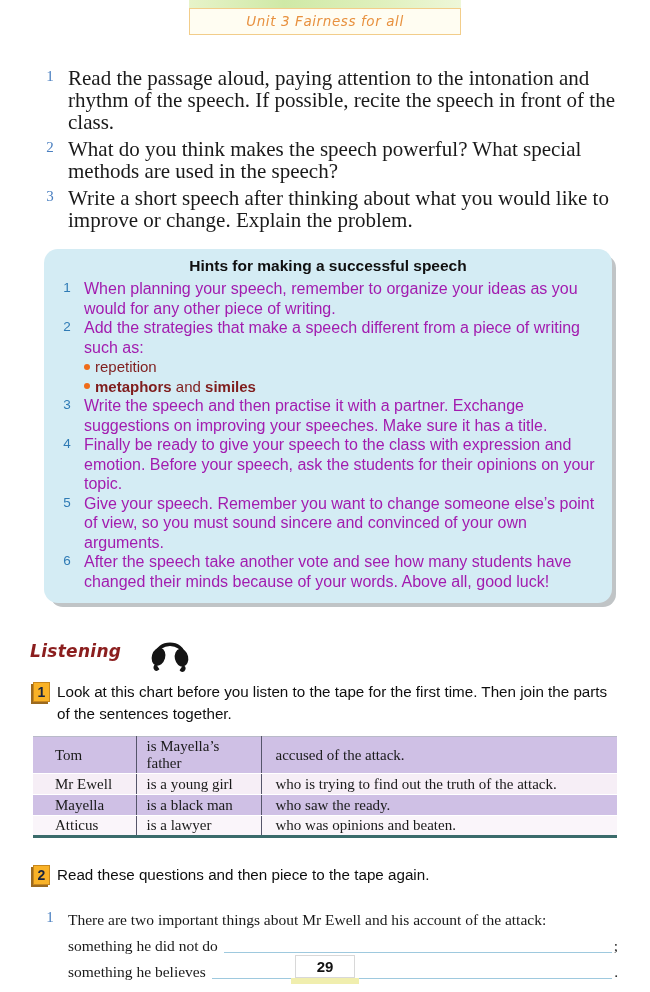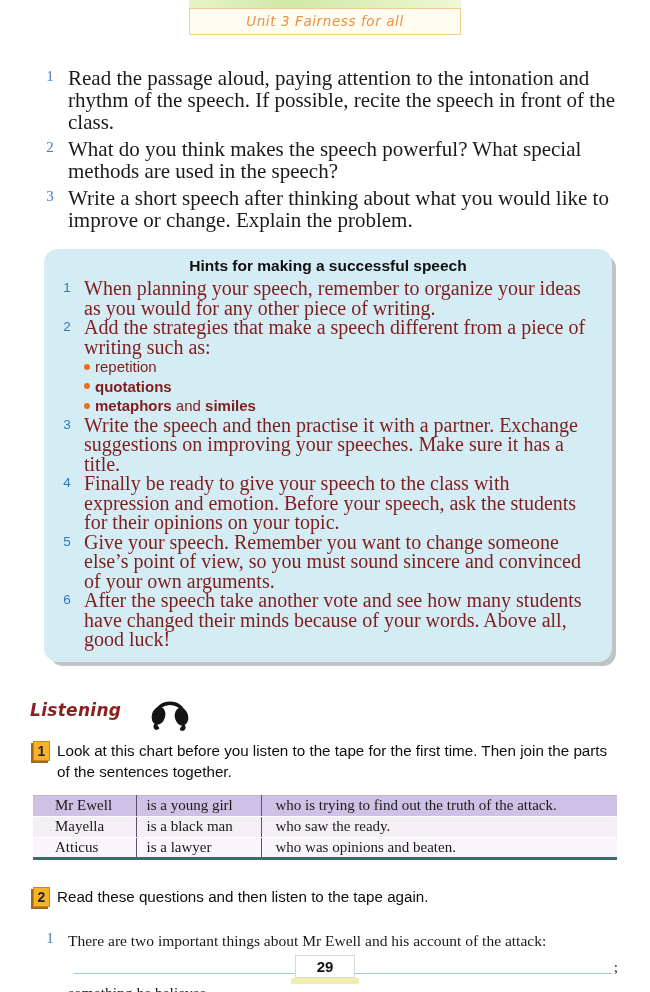--- a/index.html
+++ b/index.html
@@ -24,21 +24,21 @@
 
   
   .hints-box {
     width:568px; margin:18px 0 0 44px; background:#d4ecf4; border-radius:14px;
     box-shadow:5px 5px 0 -1px #c0c4c6; padding:8px 14px 12px 14px;
     font-family:"Liberation Sans", sans-serif;
   }
   .hints-title { text-align:center; font-weight:bold; font-size:15.5px; margin-bottom:4px; color:#101010; }
   .h-item { display:flex; }
   .h-num { width:18px; min-width:18px; text-align:center; color:#2f7bb5; font-size:13.5px; padding-top:1px; }
-  .h-text { flex:1; font-size:20px; line-height:19.5px; padding-left:8px; color:#7f1d1d;font-family:Liberation Serif, serif; }
+  .h-text { flex:1; font-size:16px; line-height:19.5px; padding-left:8px; color:#a21caf; }
   .h-bullets { margin-left:26px; }
   .bullet-row { font-size:15px; line-height:19.5px; display:flex; align-items:center; color:#7f1d1d; }
   .bullet-dot { width:6px; height:6px; min-width:6px; border-radius:50%; background:#ef6c1a; margin-right:5px; }
   .bold { font-weight:bold; }
 
   
   .listening-row { margin:24px 0 0 30px; display:flex; align-items:center; height:48px; }
   .listening-heading { font-family:"DejaVu Sans", sans-serif; font-style:italic; font-weight:bold; color:#8b1e1e; font-size:17px; letter-spacing:0.3px; }
   .headphones { margin-left:26px; margin-top:4px; }
 
@@ -115,24 +115,20 @@
     </div>
 
     <div class="h-item">
       <span class="h-num">2</span>
       <span class="h-text">Add the strategies that make a speech different from a piece of writing such as:</span>
     </div>
     <div class="h-bullets">
       <div class="bullet-row">
         <span class="bullet-dot"></span>
         <span>repetition</span>
-      </div>
-      <div class="bullet-row">
-        <span class="bullet-dot"></span>
-        <span class="bold">quotations</span>
       </div>
       <div class="bullet-row">
         <span class="bullet-dot"></span>
         <span class="bold">metaphors</span>&nbsp;<span>and</span>&nbsp;<span class="bold">similes</span>
       </div>
     </div>
 
     <div class="h-item">
       <span class="h-num">3</span>
       <span class="h-text">Write the speech and then practise it with a partner. Exchange suggestions on improving your speeches. Make sure it has a title.</span>
@@ -165,49 +161,55 @@
   </div>
 
   <div class="task-row">
     <span class="badge">1</span>
     <span class="task-text">Look at this chart before you listen to the tape for the first time. Then join the parts of the sentences together.</span>
   </div>
 
   <table class="join-table">
     <tbody>
       <tr>
+        <td>Tom</td>
+        <td>is Mayella’s father</td>
+        <td>accused of the attack.</td>
+      </tr>
+      <tr>
         <td>Mr Ewell</td>
         <td>is a young girl</td>
         <td>who is trying to find out the truth of the attack.</td>
       </tr>
       <tr>
         <td>Mayella</td>
         <td>is a black man</td>
         <td>who saw the ready.</td>
       </tr>
       <tr>
         <td>Atticus</td>
         <td>is a lawyer</td>
         <td>who was opinions and beaten.</td>
       </tr>
     </tbody>
   </table>
 
   <div class="task-row" style="margin-top:26px;">
     <span class="badge">2</span>
-    <span class="task-text">Read these questions and then listen to the tape again.</span>
+    <span class="task-text">Read these questions and then piece to the tape again.</span>
   </div>
 
   <div class="q-list">
 
     <div class="q-item">
       <span class="q-num">1</span>
       <div class="q-body">
         <div>There are two important things about Mr Ewell and his account of the attack:</div>
         <div class="fill-row">
+          <span class="fill-label">something he did not do</span>
           <span class="fill-line"></span>
           <span>;</span>
         </div>
         <div class="fill-row">
           <span class="fill-label">something he believes</span>
           <span class="fill-line"></span>
           <span>.</span>
         </div>
       </div>
     </div>

